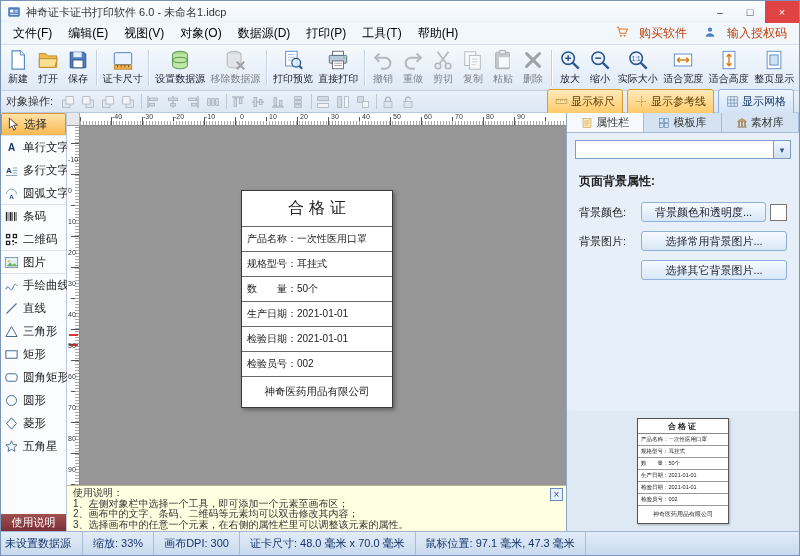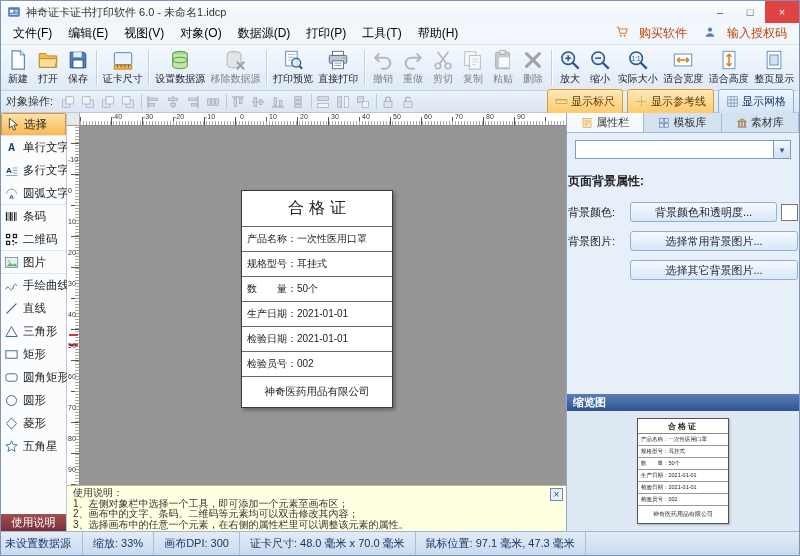--- a/index.html
+++ b/index.html
@@ -79,21 +79,21 @@
 
 .rightpanel{width:233px;background:#e7eff8;border-left:1px solid #8fa8c8;display:flex;flex-direction:column;flex:0 0 auto}
 .rtabs{height:20px;display:flex;border-bottom:1px solid #a8bcd8;background:#d4e2f1;flex:0 0 auto}
 .rtab{flex:1;display:flex;align-items:center;justify-content:center;gap:3px;font-size:11px;color:#333;border-right:1px solid #a8bcd8;white-space:nowrap}
 .rtab.active{background:#f6fafe;font-weight:normal}
 .rtab .icon{width:12px;height:12px}
 .combo-row{padding:7px 8px 4px;flex:0 0 auto}
 .combo{height:19px;background:#fff;border:1px solid #7a9cc6;display:flex;align-items:center}
 .combo-val{flex:1;font-size:11px;padding-left:4px}
 .combo-arrow{width:17px;height:100%;background:linear-gradient(#f2f8fe,#cfe0f3);border-left:1px solid #7a9cc6;display:flex;align-items:center;justify-content:center;font-size:9px;color:#2c5690}
-.props{flex:1;padding:4px 1px;min-height:0}
+.props{flex:1;padding:4px 12px;min-height:0}
 .sec-title{font-size:12px;font-weight:bold;color:#222;margin:6px 0 12px}
 .prow{display:flex;align-items:center;margin-bottom:9px}
 .plabel{width:62px;font-size:11px;color:#222;flex:0 0 auto;white-space:nowrap}
 .pbtn{height:20px;border:1px solid #8fb0d8;border-radius:3px;background:linear-gradient(#f6fafe,#d8e7f6);font-size:11px;color:#223;display:flex;align-items:center;justify-content:center;padding:0 6px;flex:1;white-space:nowrap}
 .pbtn.disabled{color:#9aa4ae;border-color:#b8c4d0;background:#e8edf2}
 .swatch{width:17px;height:17px;background:#fff;border:1px solid #777;margin-left:4px;flex:0 0 auto}
 .thumb-header{height:17px;background:linear-gradient(#5b80b8,#2e5390);color:#fff;font-size:11px;font-weight:bold;display:flex;align-items:center;padding-left:6px;flex:0 0 auto}
 .thumb-area{height:120px;background:#dfe9f4;display:flex;justify-content:center;align-items:center;flex:0 0 auto}
 .thumb-card{width:92px;height:106px;background:#fff;border:1px solid #555;display:flex;flex-direction:column;box-shadow:1px 1px 2px rgba(0,0,0,.25)}
 .t-title{height:15px;display:flex;align-items:center;justify-content:center;font-size:8px;font-weight:bold;letter-spacing:2px;border-bottom:1px solid #888;flex:0 0 auto}
@@ -732,21 +732,20 @@
         </div>
         <div class="prow">
           <span class="plabel">背景图片:</span>
           <div class="pbtn">选择常用背景图片...</div>
         </div>
         <div class="prow">
           <span class="plabel"></span>
           <div class="pbtn">选择其它背景图片...</div>
         </div>
       </div>
-      <div class="thumb-header">缩览图</div>
       <div class="thumb-area">
         <div class="thumb-card">
           <div class="t-title">合格证</div>
           <div id="thumbRows">
               <div class="t-row">产品名称：一次性医用口罩</div>
               <div class="t-row">规格型号：耳挂式</div>
               <div class="t-row">数　　量：50个</div>
               <div class="t-row">生产日期：2021-01-01</div>
               <div class="t-row">检验日期：2021-01-01</div>
               <div class="t-row">检验员号：002</div>

